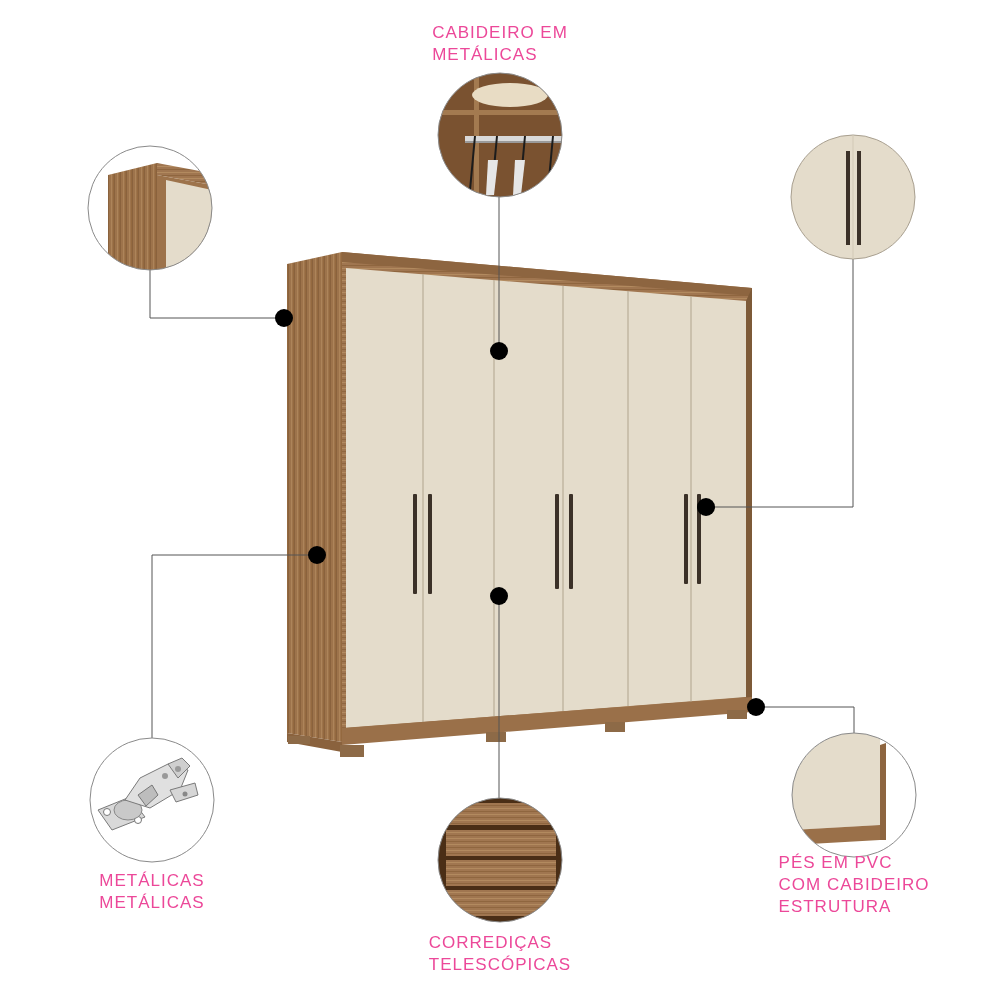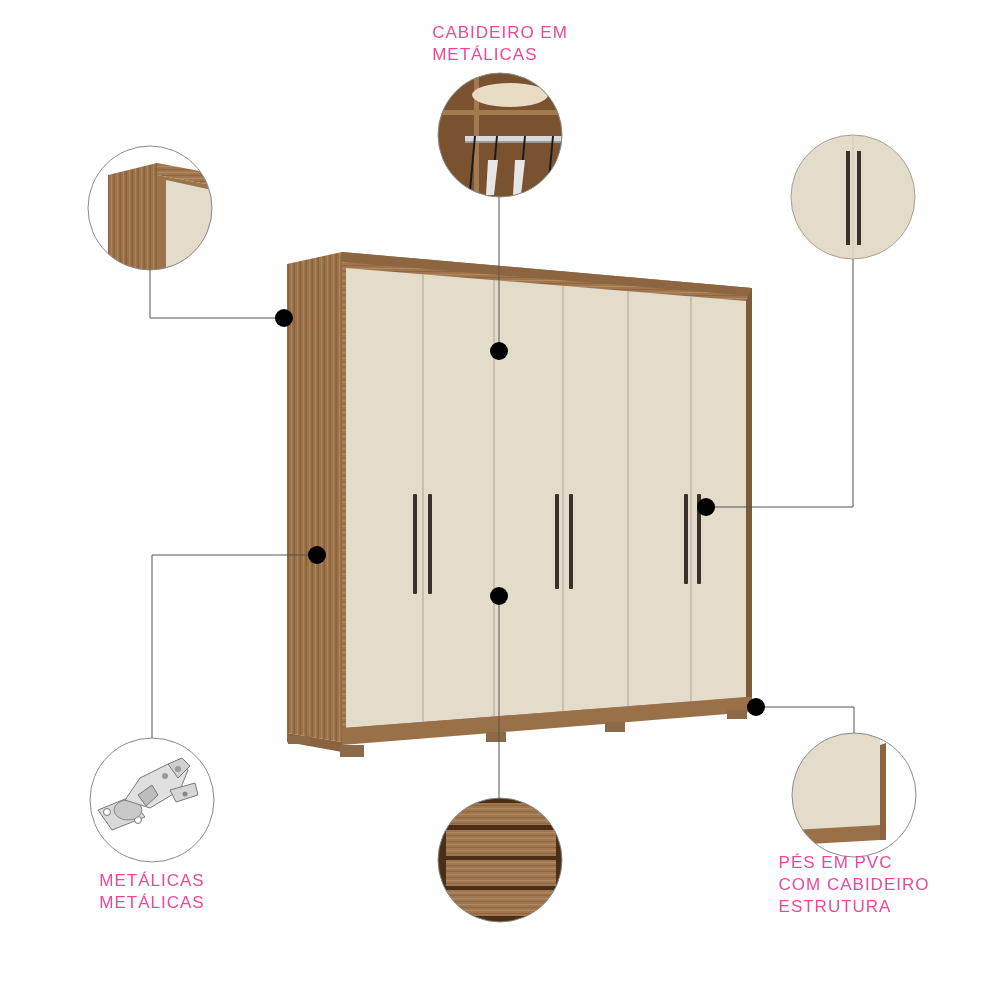--- a/index.html
+++ b/index.html
@@ -202,20 +202,24 @@
     <span>CABIDEIRO EM</span>
     <span>METÁLICAS</span>
   </div>
 
 
   <div class="label" style="left:152px; top:870px;">
     <span>METÁLICAS</span>
     <span>METÁLICAS</span>
   </div>
 
+  <div class="label" style="left:500px; top:932px;">
+    <span>CORREDIÇAS</span>
+    <span>TELESCÓPICAS</span>
+  </div>
 
   <div class="label" style="left:854px; top:852px;">
     <span>PÉS EM PVC</span>
     <span>COM CABIDEIRO</span>
     <span>ESTRUTURA</span>
   </div>
 
 </div>
 
 </body></html>

